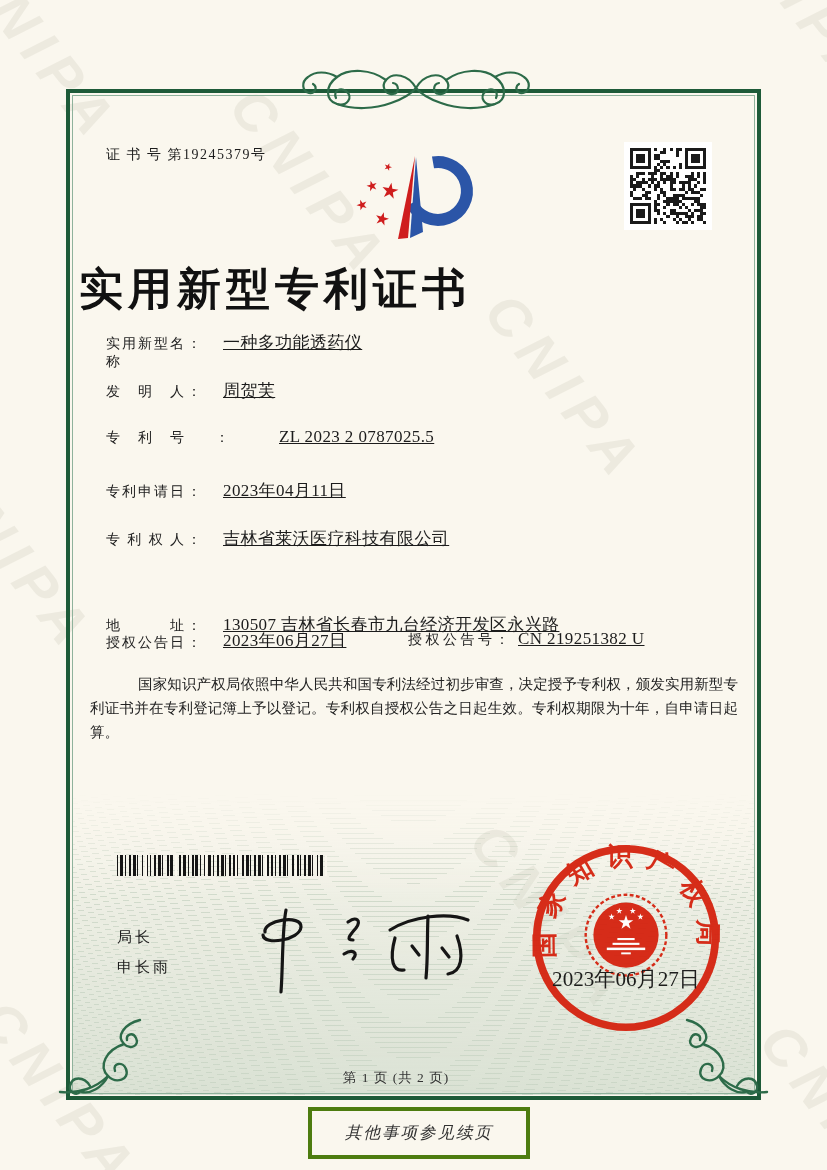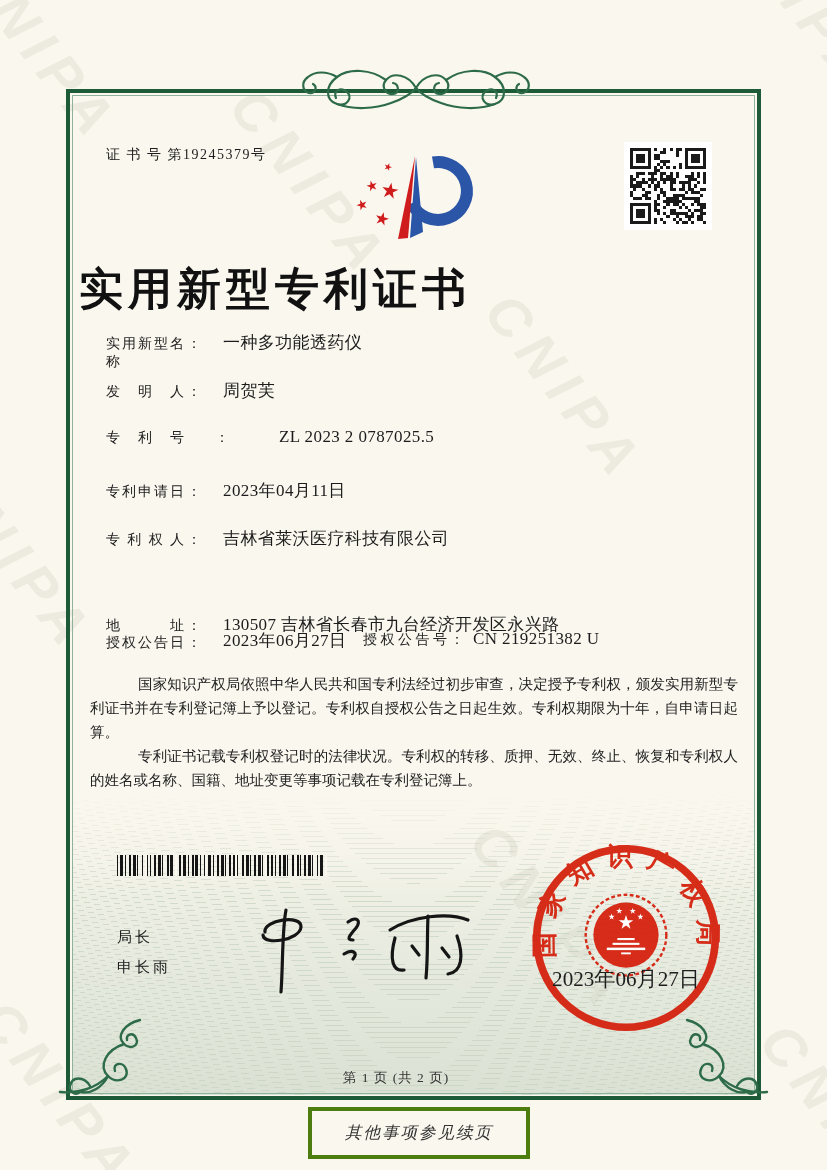--- a/index.html
+++ b/index.html
@@ -42,23 +42,23 @@
     position:absolute; left:66px; top:260px; width:695px; text-align:left;
     font-size:44px; font-weight:700; letter-spacing:5px; color:#111; z-index:4;padding-left:13px;
   }
   
   .row{position:absolute; left:106px; display:flex; align-items:baseline; z-index:4;}
   .row.right{left:363px;}
   .flabel{
     display:inline-block; width:78px; font-size:14px; color:#222;
     text-align:justify; text-align-last:justify;
   }
-  .row.right .flabel{width:84px;}
+  .row.right .flabel{width:84px;margin-left:45px;}
   .colon{font-size:14px; margin-left:3px;}
-  .fvalue{font-size:17px; margin-left:22px; letter-spacing:0.4px; white-space:nowrap;}
+  .fvalue{font-size:17px; margin-left:22px; letter-spacing:0.4px; white-space:nowrap;text-decoration:underline;}
   .row.right .fvalue{margin-left:9px;}
   
   .legal{
     position:absolute; left:90px; top:672px; width:648px; z-index:4;
     font-size:14.5px; line-height:24px; color:#222; text-align:justify;
   }
   .legal p{margin:0; text-indent:48px;}
   
   .barcode{
     position:absolute; left:117px; top:855px; width:210px; height:21px; z-index:4;
@@ -499,21 +499,20 @@
       <span class="fvalue">2023年06月27日</span>
   </div>
   <div class="row right" style="top:629px;">
     <span class="flabel">授权公告号</span>
       <span class="colon">：</span>
       <span class="fvalue">CN 219251382 U</span>
   </div>
 
   <div class="legal">
     <p>国家知识产权局依照中华人民共和国专利法经过初步审查，决定授予专利权，颁发实用新型专利证书并在专利登记簿上予以登记。专利权自授权公告之日起生效。专利权期限为十年，自申请日起算。</p>
-    <p>专利证书记载专利权登记时的法律状况。专利权的转移、质押、无效、终止、恢复和专利权人的姓名或名称、国籍、地址变更等事项记载在专利登记簿上。</p>
   </div>
 
   <div class="barcode"></div>
 
   <div class="signer-title">局长</div>
   <div class="signer-name">申长雨</div>
 
   <svg class="signature" width="235" height="100" viewBox="0 0 235 100">
     <g fill="none" stroke="#151515" stroke-width="3.2" stroke-linecap="round" stroke-linejoin="round">
       <path d="M34,14 C30,34 31,70 29,96"></path>

